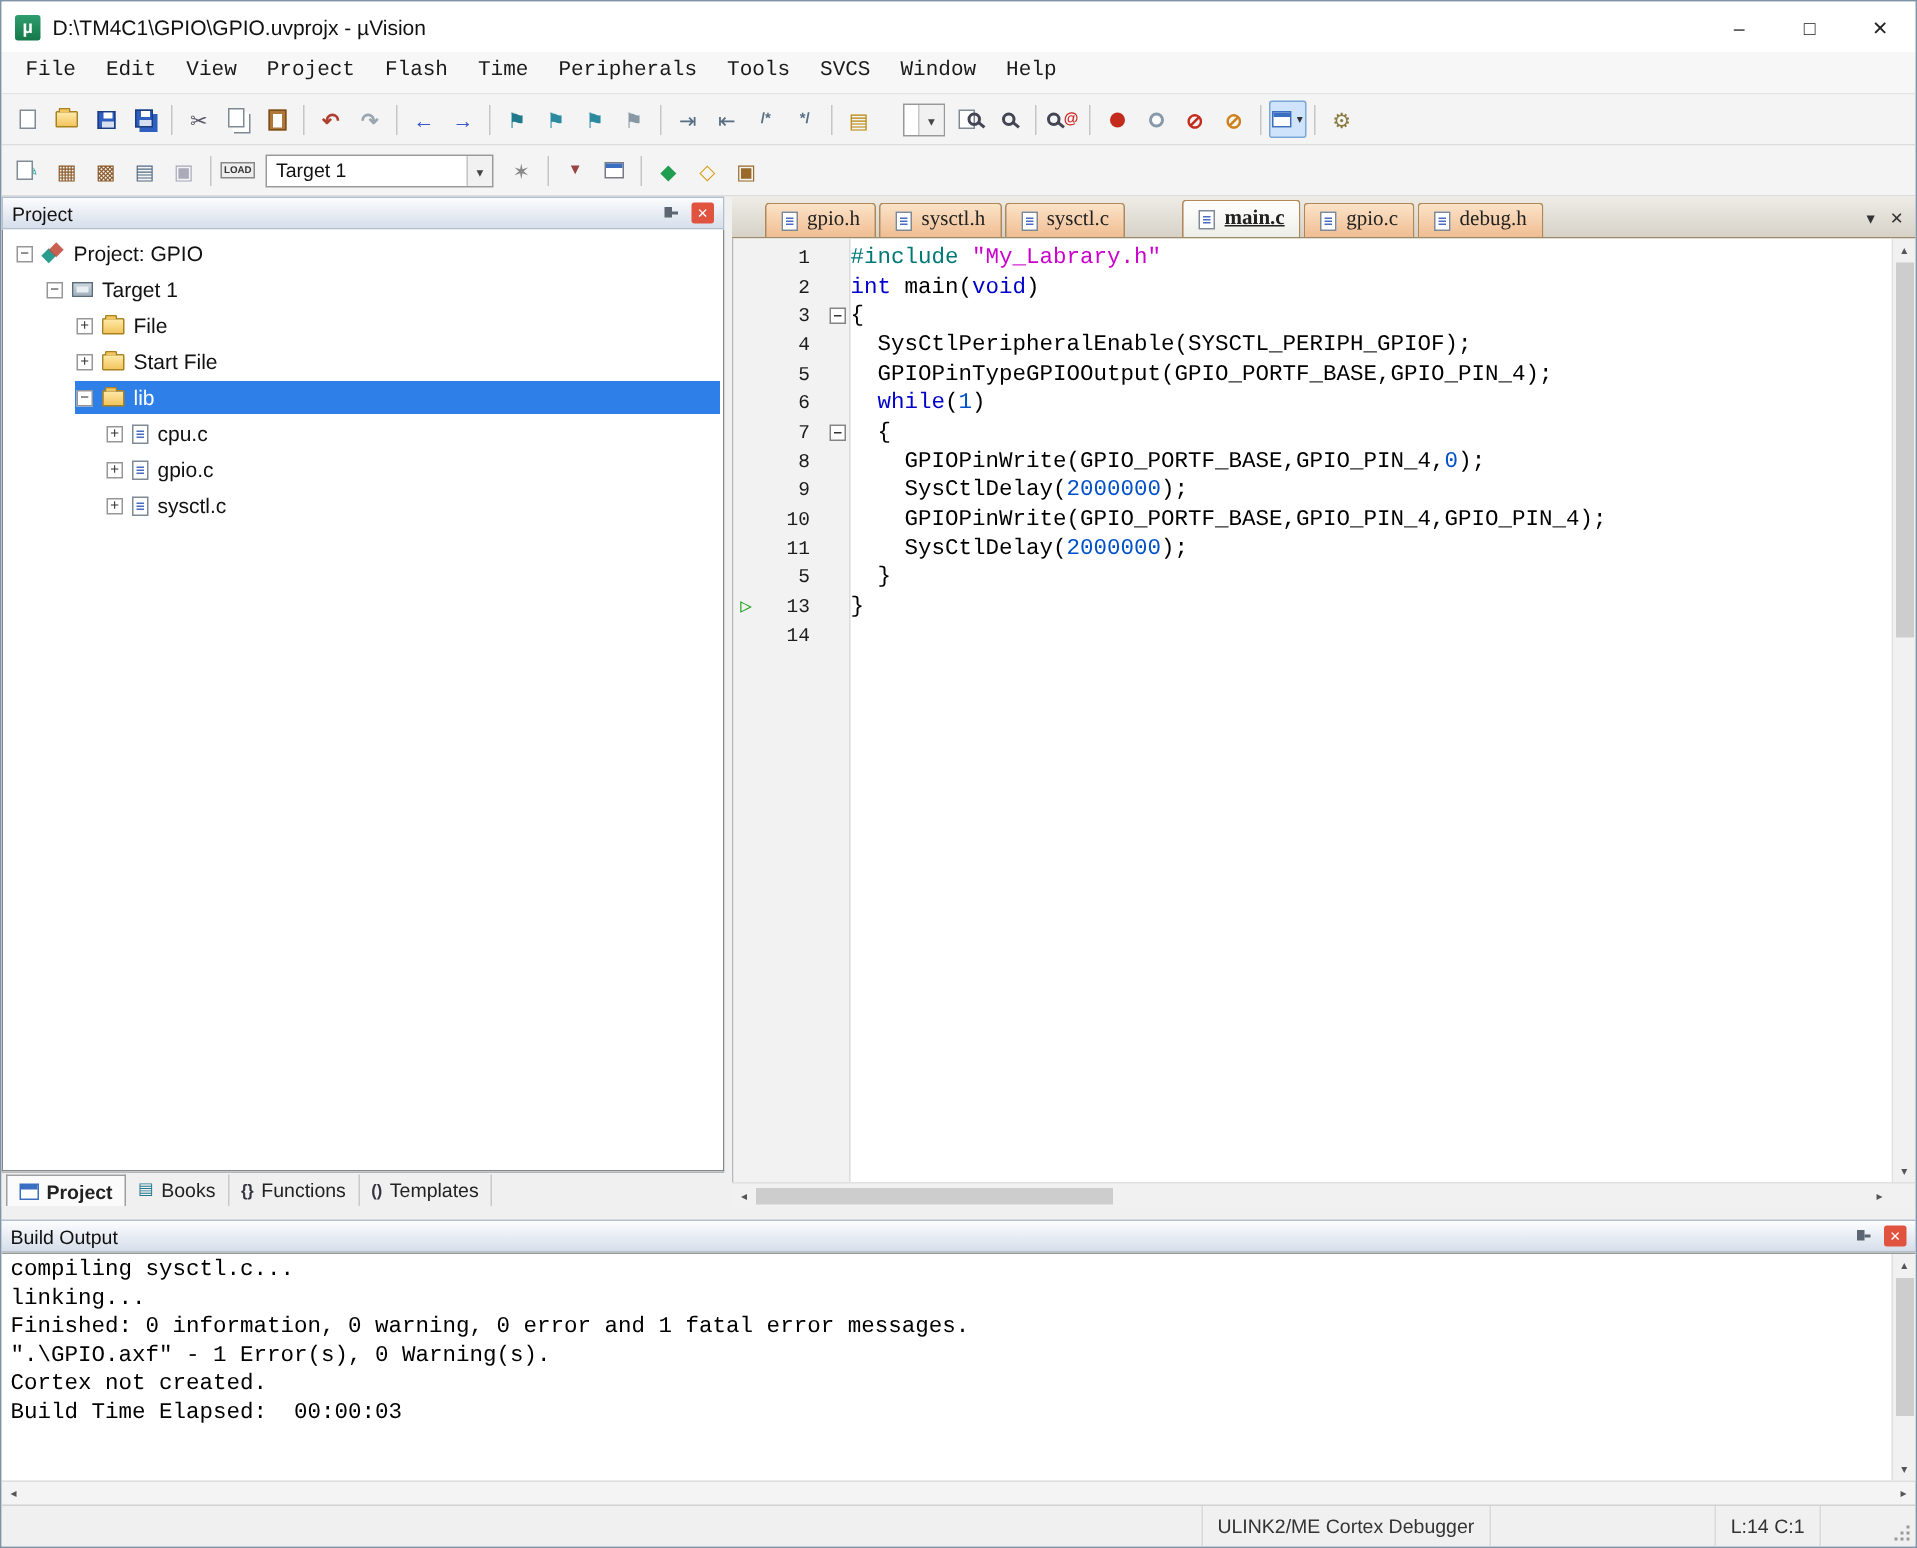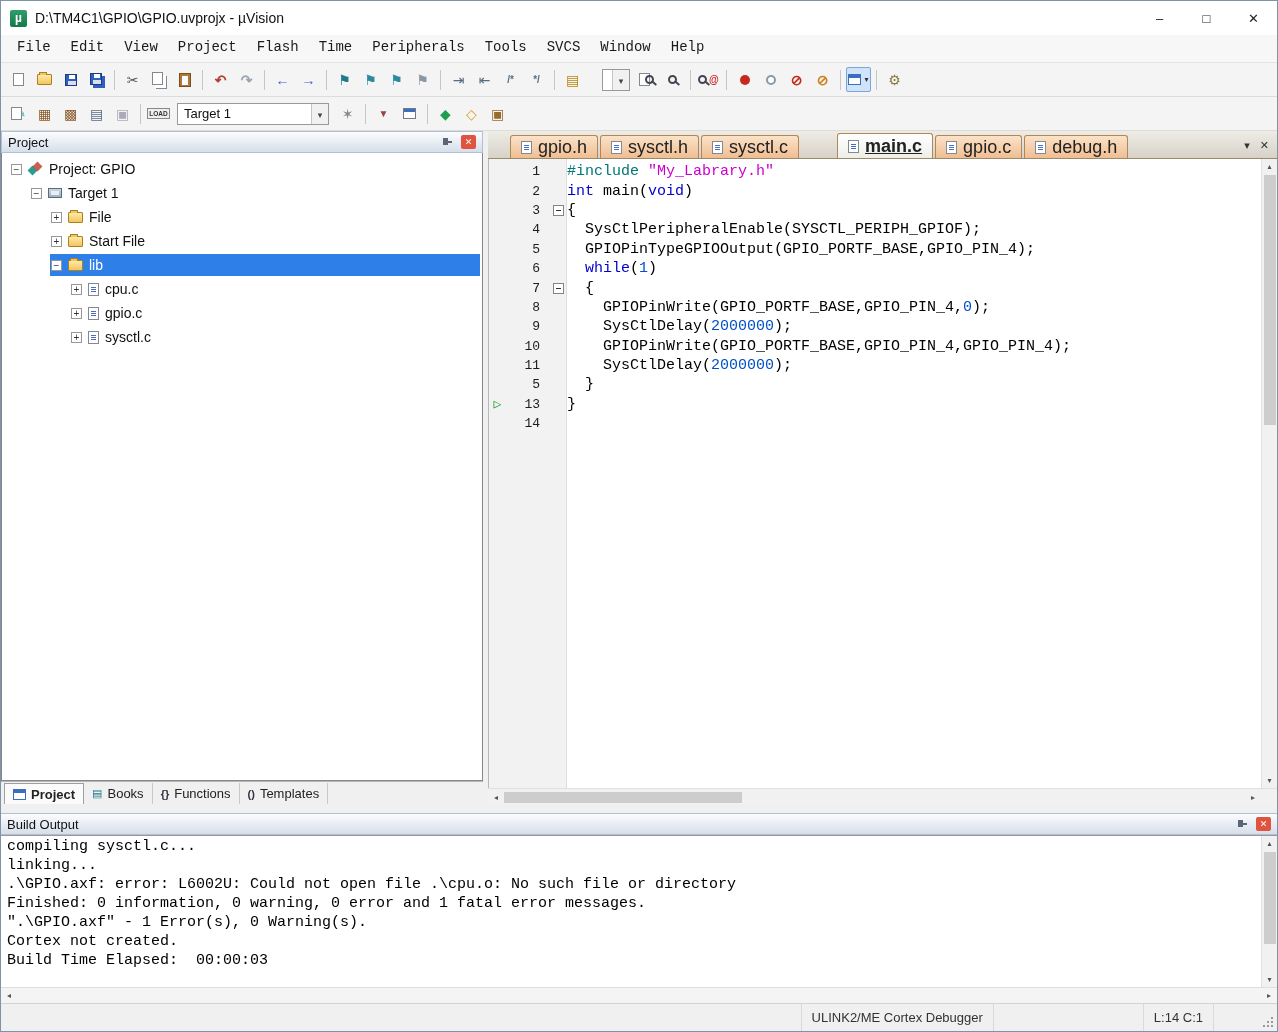--- a/index.html
+++ b/index.html
@@ -76,22 +76,22 @@
   .exp-spacer{width:11px;flex:none;}
   .tree-label{white-space:nowrap;}
   .btabs{height:24px;background:#f0f0f0;border-top:1px solid #b6b6b6;display:flex;align-items:center;padding-left:3px;font-size:13px;flex:none;}
   .btab{display:flex;align-items:center;gap:5px;padding:2px 8px;height:21px;border-right:1px solid #c9c9c9;color:#222;}
   .btab.active{background:#fbfbfb;border:1px solid #9f9f9f;border-bottom:none;font-weight:bold;}
   .vsplit{width:5px;flex:none;background:#f0f0f0;}
   
   .editor{flex:1;display:flex;flex-direction:column;min-width:0;}
   .etabs{height:28px;flex:none;display:flex;align-items:flex-end;background:linear-gradient(#efece6,#d6d2c8);border-bottom:1px solid #9a8a6a;padding-left:22px;}
   .etab{display:flex;align-items:center;gap:6px;height:23px;padding:0 10px;border:1px solid #b08858;border-bottom:none;
-    border-radius:3px 3px 0 0;margin-right:2px;font-size:18px;color:#222;
-    background:linear-gradient(var(--tab-inactive-top,#fbe3c8),var(--tab-inactive-bottom,#f0bd92));}
+    border-radius:3px 3px 0 0;margin-right:2px;font-size:14px;color:#222;
+    background:linear-gradient(var(--tab-inactive-top,#fbe3c8),var(--tab-inactive-bottom,#f0bd92));font-family:Liberation Serif, serif;}
   .etab.active{background:linear-gradient(#ffffff,#eeeee8);height:25px;font-weight:bold;margin-left:36px;}
   .etab.active .etab-label{text-decoration:underline;}
   .etab-extra{margin-left:auto;display:flex;align-items:center;gap:10px;padding-right:8px;align-self:center;color:#333;}
   .tl-arrow::before{content:"▾";font-size:11px;}
   .tl-close::before{content:"✕";font-size:11px;}
   .erow{flex:1;display:flex;min-height:0;}
   .code-area{flex:1;background:#fff;position:relative;overflow:hidden;border-left:1px solid #b9b9b9;}
   .gutter-bg{position:absolute;left:0;top:0;bottom:0;width:78px;background:#f2f2f2;border-right:1px solid #ddd;}
   .clines{position:relative;padding-top:3px;}
   .cline{display:flex;align-items:center;height:19.4px;font-family:"Liberation Mono","DejaVu Sans Mono",monospace;font-size:15px;}
@@ -687,21 +687,20 @@
     <span>Build Output</span>
     <span class="sp"></span>
     <span class="cs-pin"></span>
     <span class="hd-close"></span>
   </div>
 
   <div class="bo-row">
     <div class="bo-body">
         <div class="bo-line">compiling sysctl.c...</div>
         <div class="bo-line">linking...</div>
-        <div class="bo-line">.\GPIO.axf: error: L6002U: Could not open file .\cpu.o: No such file or directory</div>
         <div class="bo-line">Finished: 0 information, 0 warning, 0 error and 1 fatal error messages.</div>
         <div class="bo-line">".\GPIO.axf" - 1 Error(s), 0 Warning(s).</div>
         <div class="bo-line">Cortex not created.</div>
         <div class="bo-line">Build Time Elapsed:  00:00:03</div>
       </div>
     <div class="vscroll">
       <span class="sb-btn sb-up"></span>
       <span class="vthumb" style="height:92px;margin-top:1px"></span>
       <span class="sb-fill"></span>
       <span class="sb-btn sb-down"></span>

